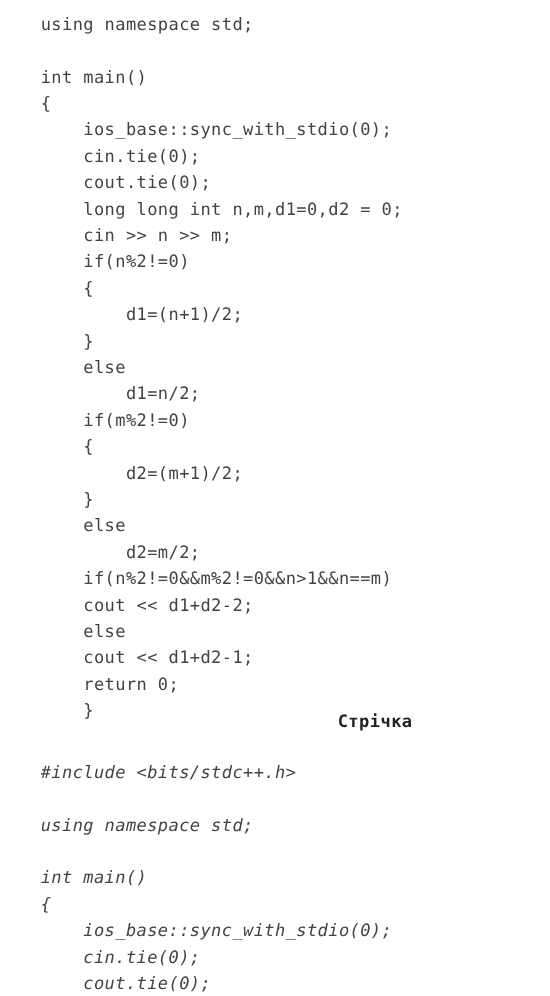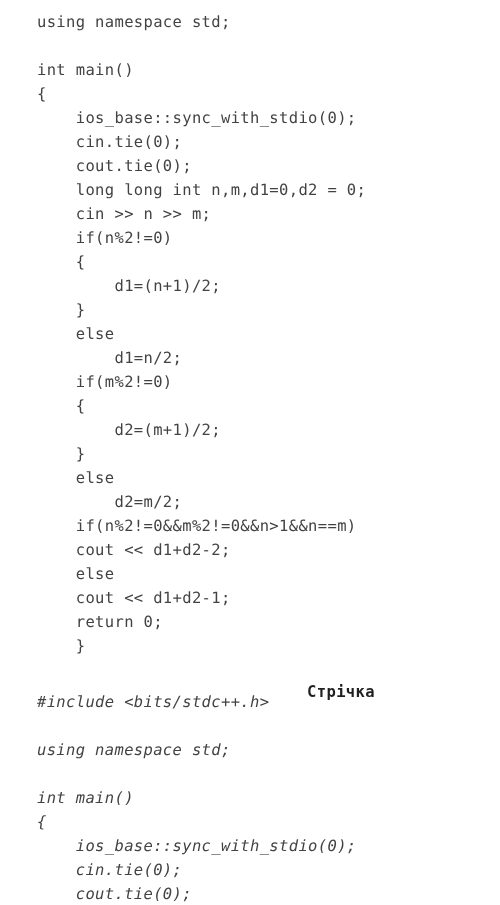--- a/index.html
+++ b/index.html
@@ -39,21 +39,21 @@
   #code-bottom { top: 690px; font-style: italic; }
   .code-line {
     display: block;
     height: 24px;
     white-space: pre;
     padding-left: 1px;
   }
   .code-line.blank { color: transparent; }
   #section-heading {
     position: absolute;
-    top: 680px;
+    top: 644px;
     left: 0;
     width: 500px;
     text-align: center;
     font-family: "DejaVu Sans Mono", "Liberation Mono", monospace;
     font-size: 15.5px;
     line-height: 24px;
     font-weight: bold;
     letter-spacing: 0.4px;
     color: #1c1c1c;
     padding-left: 182px;

